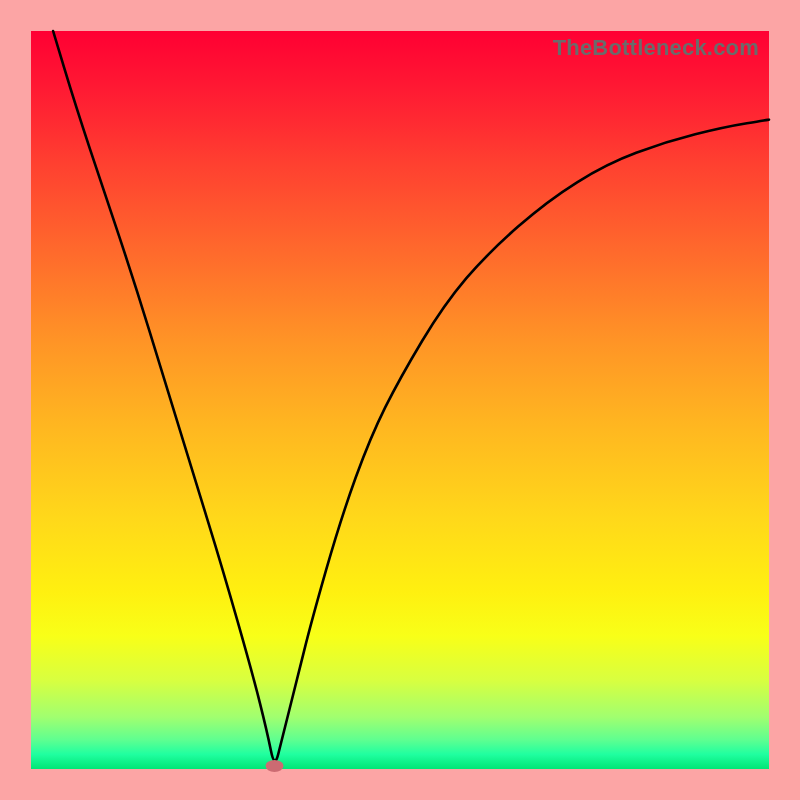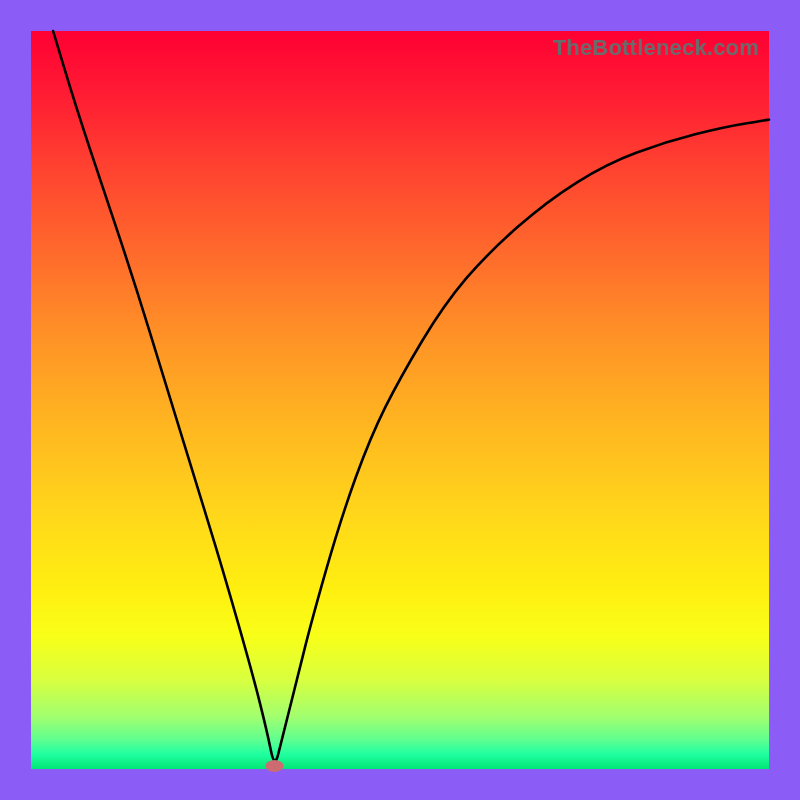--- a/index.html
+++ b/index.html
@@ -1,20 +1,20 @@
 <!DOCTYPE html>
 <html><head>
 <meta charset="utf-8">
 <style>
   * { margin: 0; padding: 0; box-sizing: border-box; }
   html, body { width: 800px; height: 800px; overflow: hidden; background: #000; }
   .frame {
     width: 800px;
     height: 800px;
-    background: #8b5cf6;
+    background: #fca5a5;
     position: relative;
   }
   .plot-area {
     position: absolute;
     left: 31px;
     top: 31px;
     width: 738px;
     height: 738px;
     background: linear-gradient(to bottom,
       #ff0033 0%,

